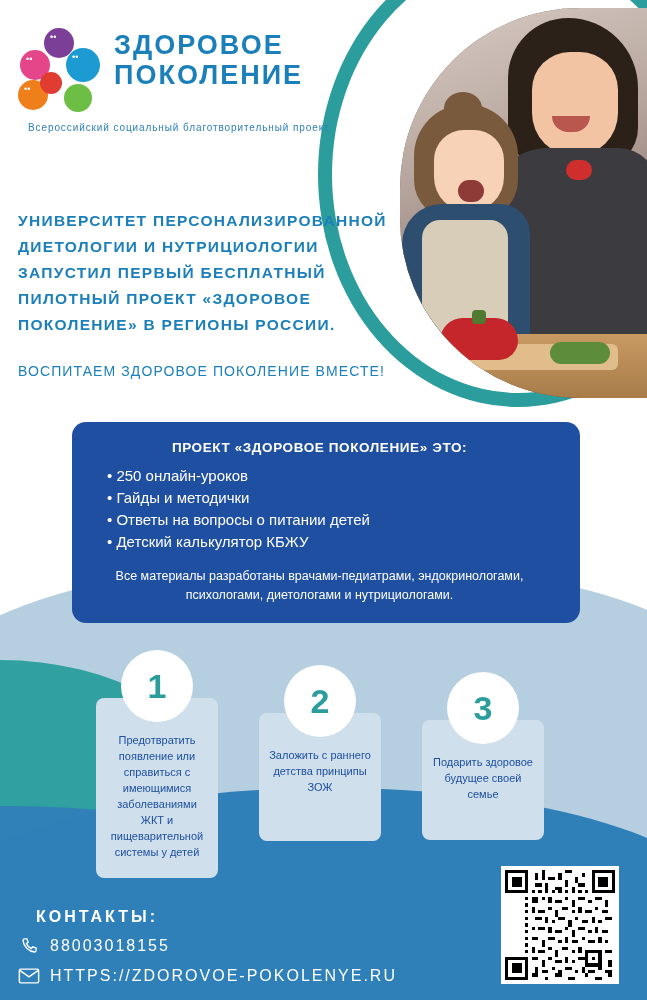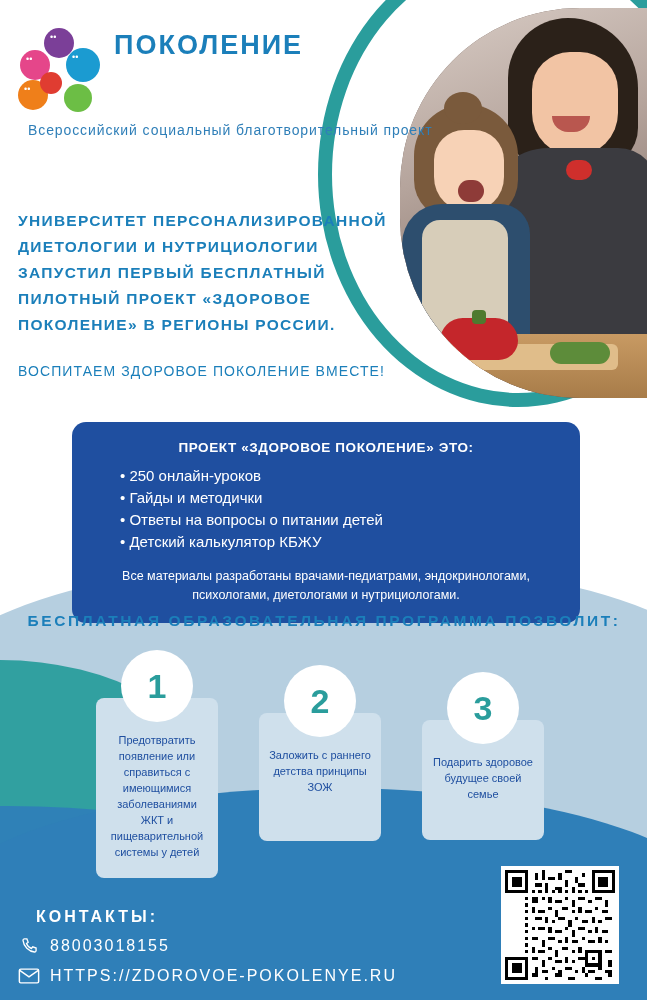--- a/index.html
+++ b/index.html
@@ -216,21 +216,21 @@
     font-weight: bold;
     letter-spacing: 2px;
     color: #1b7fba;
     font-size: 27px;
     line-height: 30px;
   }
   .logo-sub {
     position: absolute;
     left: 10px;
     top: 96px;
-    font-size: 14px;
+    font-size: 10px;
     color: #2f7fb8;
     letter-spacing: .9px;
     white-space: nowrap;
   }
 
   
   .headline {
     position: absolute;
     left: 18px;
     top: 208px;
@@ -253,21 +253,21 @@
 
   
   .card {
     position: absolute;
     left: 72px;
     top: 422px;
     width: 508px;
     background: #1f4fa0;
     border-radius: 14px;
     color: #ffffff;
-    padding: 16px 22px 18px 22px;
+    padding: 16px 22px 18px 9px;
     box-sizing: border-box;
   }
   .card-title {
     text-align: center;
     font-weight: bold;
     font-size: 13.5px;
     letter-spacing: .6px;
     margin: 2px 0 10px 0;
   }
   .card-list {
@@ -435,20 +435,21 @@
       <div class="lm blue">
           <span class="lm-face">••</span>
         </div>
       <div class="lm orange">
           <span class="lm-face">••</span>
         </div>
       <div class="lm green"></div>
       <div class="lm red"></div>
     </div>
     <div class="logo-text">
+      <div class="logo-line1">ЗДОРОВОЕ</div>
       <div class="logo-line2">ПОКОЛЕНИЕ</div>
     </div>
     <div class="logo-sub">Всероссийский социальный благотворительный проект</div>
   </div>
 
   <div class="headline">
     <span>Университет персонализированной диетологии и нутрициологии запустил первый бесплатный пилотный проект «Здоровое поколение» в регионы России.</span>
     <span class="sub">Воспитаем здоровое поколение вместе!</span>
   </div>
 
@@ -456,21 +457,20 @@
     <div class="card-title">ПРОЕКТ «ЗДОРОВОЕ ПОКОЛЕНИЕ» ЭТО:</div>
     <ul class="card-list">
       <li>250 онлайн-уроков</li>
       <li>Гайды и методички</li>
       <li>Ответы на вопросы о питании детей</li>
       <li>Детский калькулятор КБЖУ</li>
     </ul>
     <div class="card-note">Все материалы разработаны врачами-педиатрами, эндокринологами, психологами, диетологами и нутрициологами.</div>
   </div>
 
-  <div class="program-title">Бесплатная образовательная программа позволит:</div>
 
   <div class="steps">
     <div class="step s1">
       <div class="step-circle">1</div>
       <div class="step-box">Предотвратить появление или справиться с имеющимися заболеваниями ЖКТ и пищеварительной системы у детей</div>
     </div>
     <div class="step s2">
       <div class="step-circle">2</div>
       <div class="step-box">Заложить с раннего детства принципы ЗОЖ</div>
     </div>

